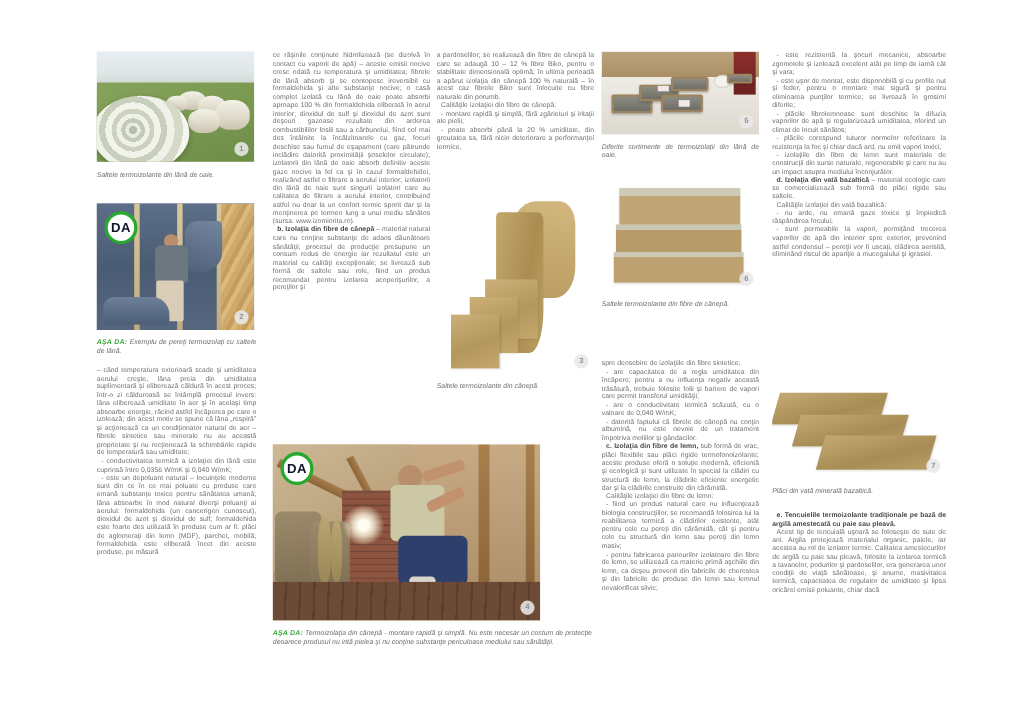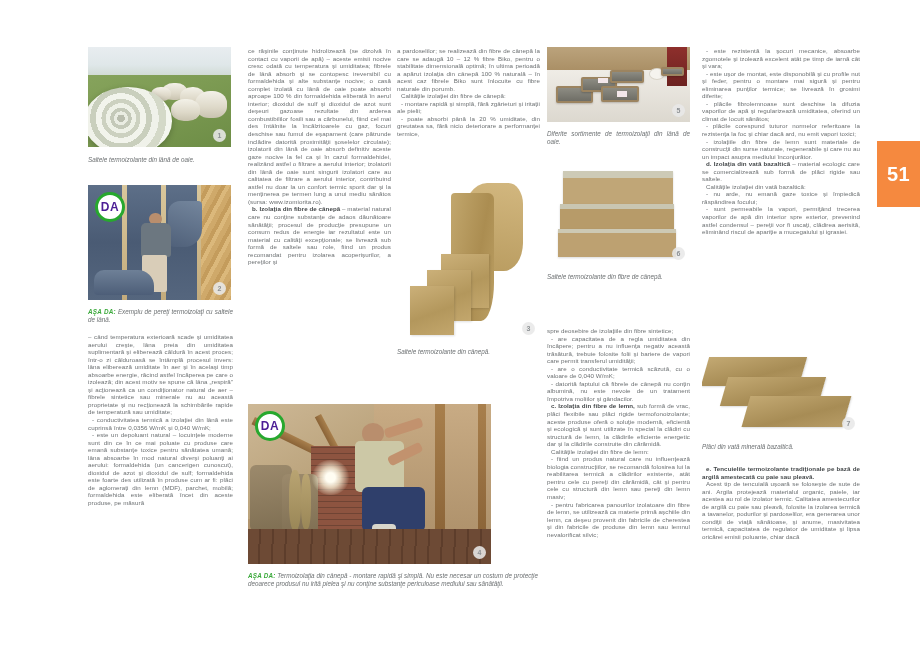--- a/index.html
+++ b/index.html
@@ -50,21 +50,21 @@
     background:rgba(232,232,232,.88);
     color:#8d9194;font-size:7px;font-weight:bold;
     display:flex;align-items:center;justify-content:center;
     line-height:1;
   }
   .da-badge{
     position:absolute;left:7px;top:7px;
     width:30px;height:30px;border-radius:50%;
     background:#ffffff;
     border:3px solid #27a82e;
-    color:#4c1d95;
+    color:#0f172a;
     font-size:12px;font-weight:bold;
     display:flex;align-items:center;justify-content:center;
     letter-spacing:.5px;
     box-sizing:border-box;
   }
 
   
   .ph1{background:linear-gradient(#dfe6ea 0%,#d6dde2 26%,#cdd9cf 30%,#7e9a5a 38%,#6f8f4c 62%,#8aa862 100%);}
   .ph1 .sky{position:absolute;left:0;top:0;right:0;height:30%;
     background:linear-gradient(#e8edf0,#dfe7e9 60%,#cfd9d2);}
@@ -162,23 +162,20 @@
     font-size:20px;font-weight:bold;
     display:flex;align-items:center;justify-content:center;
     letter-spacing:.5px;
   }
 </style>
 </head>
 <body>
 
 <div class="page">
 
-  <div class="pagenum" style="left:877px;top:141px;width:43px;height:66px;">
-    <span>51</span>
-  </div>
 
   <div class="photo ph1" style="left:88px;top:47px;width:143px;height:100px;">
     <div class="sky"></div>
     <div class="grass"></div>
     <div class="sheep" style="left:52%;top:36%;width:17%;height:17%;"></div>
     <div class="sheep" style="left:64%;top:40%;width:18%;height:20%;"></div>
     <div class="sheep" style="left:75%;top:44%;width:22%;height:27%;"></div>
     <div class="sheep" style="left:44%;top:40%;width:14%;height:14%;"></div>
     <div class="sheep" style="left:58%;top:52%;width:20%;height:22%;"></div>
     <div class="roll"></div>

